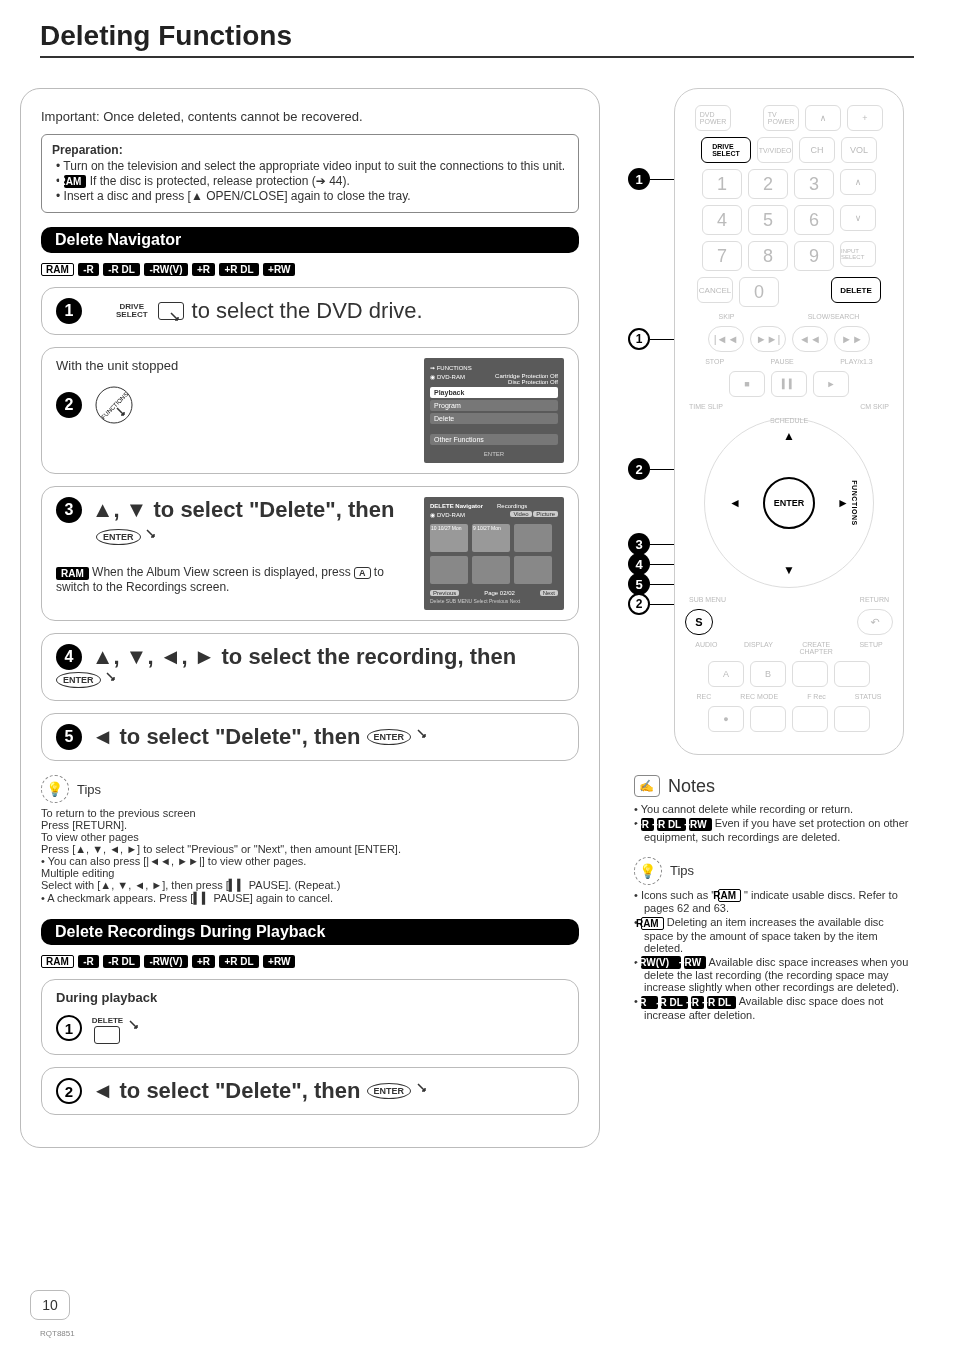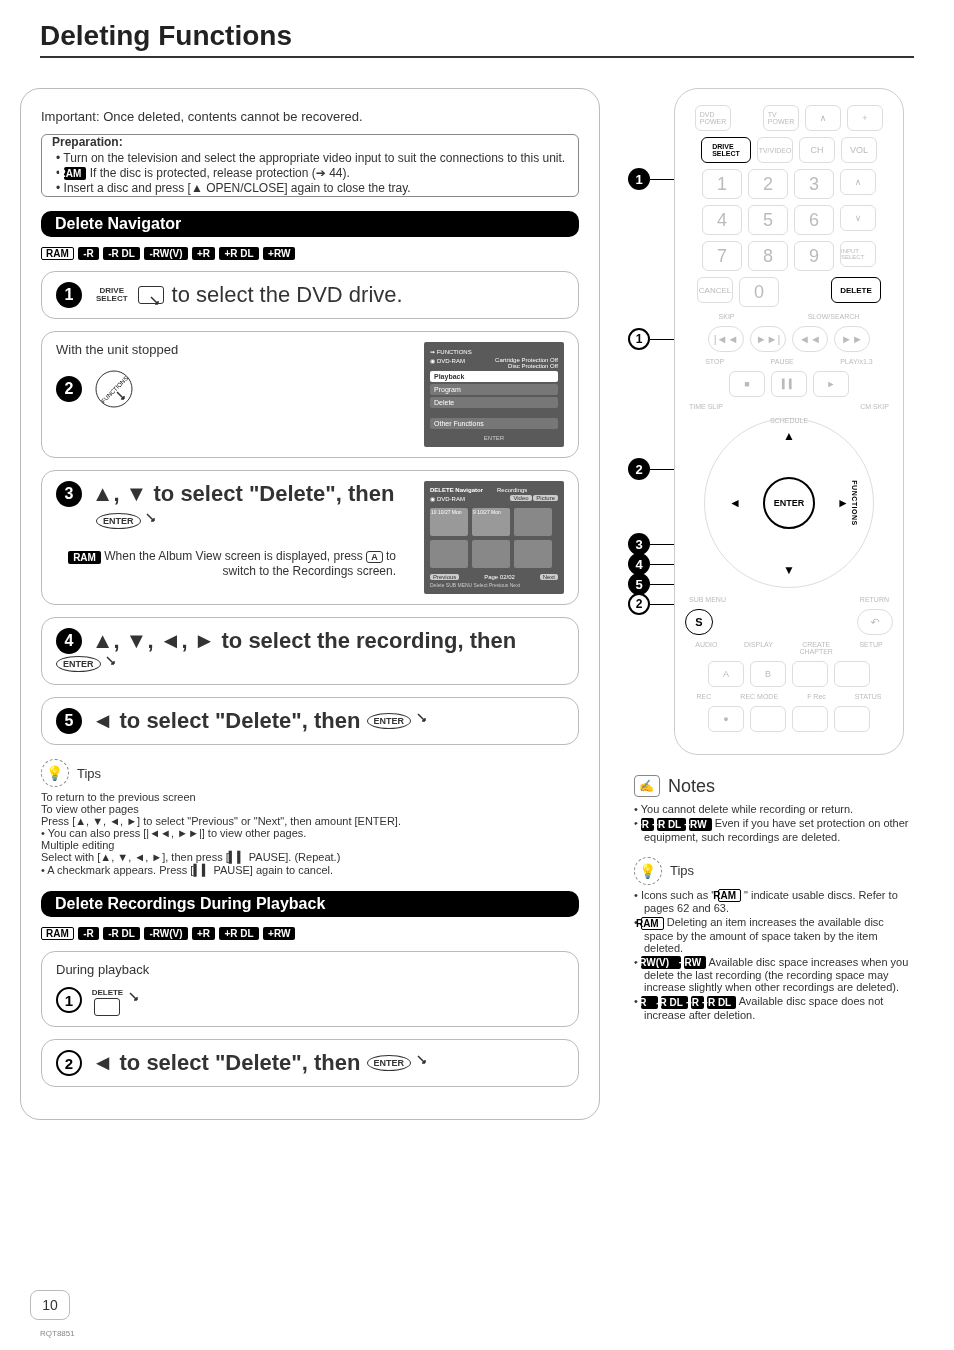--- a/index.html
+++ b/index.html
@@ -31,21 +31,21 @@
     float: left;
     margin-left: -20px;
   }
   .intro {
     font-size: 13px;
     margin-bottom: 10px;
   }
   .prep-box {
     border: 1px solid #888;
     border-radius: 6px;
-    padding: 0 10px;
+    padding: 8px 10px;
     font-size: 12px;
     margin-bottom: 14px;
   }
   .prep-box .prep-title { font-weight: bold; margin-bottom: 2px; }
   .prep-box ul { list-style: none; padding-left: 4px; }
   .prep-box li { margin: 1px 0; text-indent: -10px; padding-left: 10px; }
   .ram-chip {
     display: inline-block;
     background: #000;
     color: #fff;
@@ -289,21 +289,21 @@
     <span class="ram-chip">-R</span>
     <span class="ram-chip">-R DL</span>
     <span class="ram-chip">-RW(V)</span>
     <span class="ram-chip">+R</span>
     <span class="ram-chip">+R DL</span>
     <span class="ram-chip">+RW</span>
   </div>
 
   <div class="step-box" style="display:flex;align-items:center;gap:8px;">
     <span class="step-num">1</span>
-    <span class="drive-select-label" style="white-space:pre;">DRIVE
+    <span class="drive-select-label" style="white-space:pre;margin-left:20px;">DRIVE
 SELECT</span>
     <span class="press-icon"><span class="drive-select-btn"></span><svg width="20" height="20" style="position:absolute;left:10px;top:8px;">
           <path d="M3 3 L10 10 M10 10 L7 10 M10 10 L10 7" stroke="#333" fill="none" stroke-width="1.5"></path>
         </svg></span>
     <span class="big-text">to select the DVD drive.</span>
   </div>
 
   <div class="step-box">
     <div style="float:left;width:320px;">
       <div style="margin-bottom:10px;">With the unit stopped</div>
@@ -339,21 +339,21 @@
   <div class="step-box">
     <div style="float:left;width:340px;">
       <span class="step-num">3</span>
       <span class="big-text arrow-sym">▲, ▼ to select "Delete", then</span><br>
       <div style="margin-left:40px;margin-top:4px;">
         <span class="enter-pill">ENTER</span>
         <svg width="20" height="20" style="vertical-align:middle;">
             <path d="M3 3 L10 10 M10 10 L7 10 M10 10 L10 7" stroke="#333" fill="none" stroke-width="1.5"></path>
           </svg>
       </div>
-      <div style="font-size:12px;margin-top:18px;text-align:right;">
+      <div style="font-size:12px;margin-top:18px;">
         <span class="ram-chip">RAM</span><span> When the Album View screen is displayed, press </span><span class="key-chip">A</span><span> to switch to the Recordings screen.</span>
       </div>
     </div>
     <div class="mini-screen">
       <div class="hdr" style="justify-content:flex-start;gap:14px;">
           <b>DELETE Navigator</b>
           <span>Recordings</span>
         </div>
       <div class="hdr">
           <span>◉ <span>DVD-RAM</span></span>
@@ -394,41 +394,42 @@
         <path d="M3 3 L10 10 M10 10 L7 10 M10 10 L10 7" stroke="#333" fill="none" stroke-width="1.5"></path>
       </svg>
   </div>
 
   <div class="tips-head">
     <div class="tips-icon">💡</div>
     <div class="tips-label">Tips</div>
   </div>
   <div class="tips-body">
     <div class="bold">To return to the previous screen</div>
+    <div>Press [RETURN].</div>
     <div class="bold">To view other pages</div>
     <div>Press [▲, ▼, ◄, ►] to select "Previous" or "Next", then amount [ENTER].</div>
     <div>• You can also press [|◄◄, ►►|] to view other pages.</div>
     <div class="bold">Multiple editing</div>
     <div>Select with [▲, ▼, ◄, ►], then press [▍▍ PAUSE]. (Repeat.)</div>
     <div>• A checkmark appears. Press [▍▍ PAUSE] again to cancel.</div>
   </div>
 
   <div class="section-header" style="margin-top:14px;">Delete Recordings During Playback</div>
   <div class="chips-row">
     <span class="ram-chip-white">RAM</span>
     <span class="ram-chip">-R</span>
     <span class="ram-chip">-R DL</span>
     <span class="ram-chip">-RW(V)</span>
     <span class="ram-chip">+R</span>
     <span class="ram-chip">+R DL</span>
     <span class="ram-chip">+RW</span>
   </div>
 
   <div class="step-box">
-    <div style="margin-bottom:6px;">During playback</div>
+    <div style="margin-bottom:6px;font-weight:bold;">During playback</div>
     <span class="step-num-outline">1</span>
     <span style="display:inline-block;text-align:center;vertical-align:middle;">
       <span style="font-size:8px;font-weight:bold;">DELETE</span><br>
       <span class="drive-select-btn"></span>
     </span>
     <svg width="20" height="20" style="vertical-align:middle;">
         <path d="M3 3 L10 10 M10 10 L7 10 M10 10 L10 7" stroke="#333" fill="none" stroke-width="1.5"></path>
       </svg>
   </div>
 

